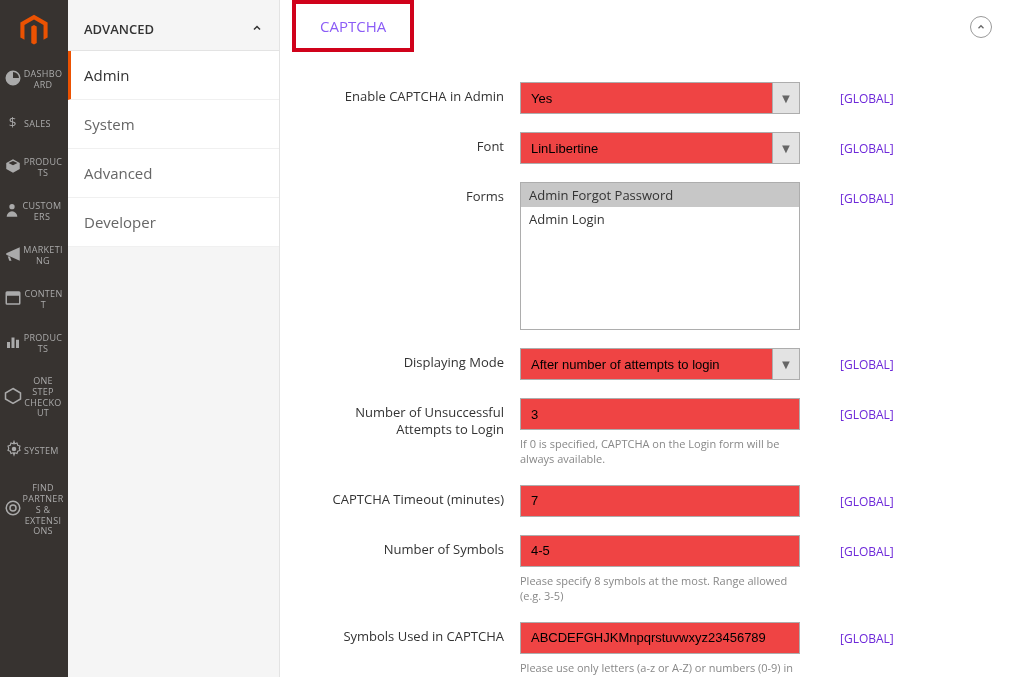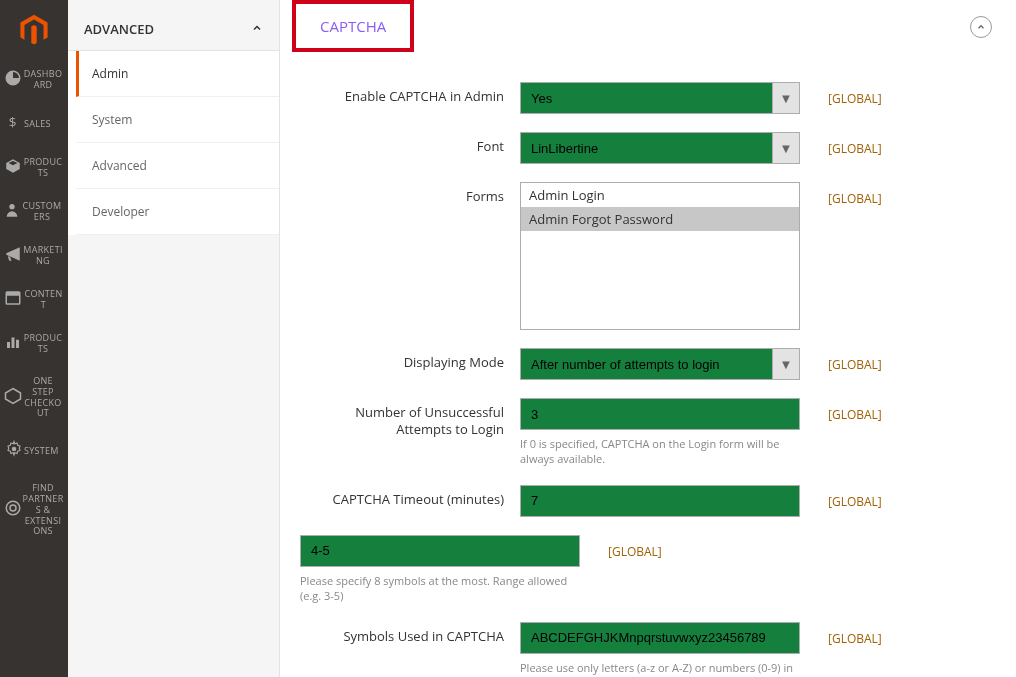--- a/index.html
+++ b/index.html
@@ -12,40 +12,40 @@
     .logo { width: 36px; height: 36px; margin-bottom: 10px; display: flex; align-items: center; justify-content: center; }
     .nav-item { width: 68px; padding: 10px 4px; display: flex; align-items: center; color: #aaa; cursor: pointer; font-size: 9px; text-align: center; line-height: 1.2; }
     .nav-item.active { background: #524d49; color: #f7f3eb; }
     .nav-icon { width: 20px; height: 20px; margin-bottom: 4px; display: flex; align-items: center; justify-content: center; }
     .nav-label { font-size: 9px; letter-spacing: 0.3px; word-break: break-word; }
     
     
     .secondary-sidebar { width: 212px; background: #f5f5f5; border-right: 1px solid #e3e3e3; flex-shrink: 0; padding-top: 8px; }
     .section-header { padding: 12px 16px; font-weight: 600; font-size: 13px; color: #333; display: flex; justify-content: space-between; align-items: center; cursor: pointer; border-bottom: 1px solid #e3e3e3; background: #f5f5f5; }
     .sub-items { background: #fff; }
-    .sub-item { padding: 14px 16px; color: #666; cursor: pointer; border-bottom: 1px solid #f0f0f0; font-size: 12px; margin-left: 8px; }
+    .sub-item { padding: 14px 16px; color: #666; cursor: pointer; border-bottom: 1px solid #f0f0f0; font-size: 15px; }
     .sub-item.active { border-left: 3px solid #eb5202; color: #333; padding-left: 13px; font-weight: 400; background: #fff; }
     
     
     .main-content { flex: 1; padding: 0 20px 20px 20px; overflow-y: auto; position: relative; }
     .captcha-header-box { border: 4px solid #d0021b; padding: 12px 24px; display: inline-block; font-size: 15px; font-weight: 400; color: #8b5cf6; margin-bottom: 30px; margin-left: -8px; }
     
     .collapse-toggle { position: absolute; right: 24px; top: 16px; width: 22px; height: 22px; border: 1px solid #999; border-radius: 50%; display: flex; align-items: center; justify-content: center; cursor: pointer; color: #666; font-size: 11px; }
     
     .form-row { display: flex; align-items: flex-start; margin-bottom: 18px; }
     .form-label { width: 220px; text-align: right; padding-right: 16px; padding-top: 6px; color: #333; font-size: 13px; line-height: 1.3; }
     .form-control-wrap { width: 280px; position: relative; }
-    .form-select, .form-input { width: 100%; border: 1px solid #adadad; padding: 6px 10px; font-size: 13px; background: #15803d; height: 32px; }
+    .form-select, .form-input { width: 100%; border: 1px solid #adadad; padding: 6px 10px; font-size: 13px; background: #ef4444; height: 32px; }
     .form-select { appearance: none; padding-right: 30px; cursor: pointer; position: relative; }
     .select-wrap { position: relative; }
     .select-arrow { position: absolute; right: 0; top: 0; width: 28px; height: 32px; background: #e3e3e3; border: 1px solid #adadad; display: flex; align-items: center; justify-content: center; pointer-events: none; color: #666; }
     .form-listbox { width: 100%; height: 148px; border: 1px solid #adadad; background: #fff; overflow-y: scroll; }
     .listbox-item { padding: 3px 8px; font-size: 13px; cursor: pointer; }
     .listbox-item.selected { background: #c7c7c7; }
-    .scope-label { color: #a16207; font-size: 12px; margin-left: 28px; padding-top: 8px; }
+    .scope-label { color: #6d28d9; font-size: 12px; margin-left: 40px; padding-top: 8px; }
     .field-note { font-size: 11px; color: #888; margin-top: 6px; line-height: 1.4; width: 280px; }
   </style>
 </head>
 <body>
 
 <div class="app-container">
 
   <div class="nav-sidebar">
     <div class="logo">
       <svg viewBox="0 0 100 100" width="34" height="34">
@@ -187,22 +187,22 @@
         </div>
       </div>
       <div class="scope-label">[GLOBAL]</div>
     </div>
 
     
     <div class="form-row">
       <div class="form-label">Forms</div>
       <div class="form-control-wrap">
         <div class="form-listbox">
+          <div class="listbox-item selected">Admin Forgot Password</div>
           <div class="listbox-item">Admin Login</div>
-          <div class="listbox-item selected">Admin Forgot Password</div>
         </div>
       </div>
       <div class="scope-label">[GLOBAL]</div>
     </div>
 
     
     <div class="form-row">
       <div class="form-label">Displaying Mode</div>
       <div class="form-control-wrap">
         <div class="select-wrap">
@@ -227,20 +227,21 @@
     <div class="form-row">
       <div class="form-label">CAPTCHA Timeout (minutes)</div>
       <div class="form-control-wrap">
         <input class="form-input" value="7" style="">
       </div>
       <div class="scope-label">[GLOBAL]</div>
     </div>
 
     
     <div class="form-row">
+      <div class="form-label">Number of Symbols</div>
       <div class="form-control-wrap">
         <input class="form-input" value="4-5" style="">
         <div class="field-note">Please specify 8 symbols at the most. Range allowed (e.g. 3-5)</div>
       </div>
       <div class="scope-label">[GLOBAL]</div>
     </div>
 
     
     <div class="form-row">
       <div class="form-label">Symbols Used in CAPTCHA</div>

